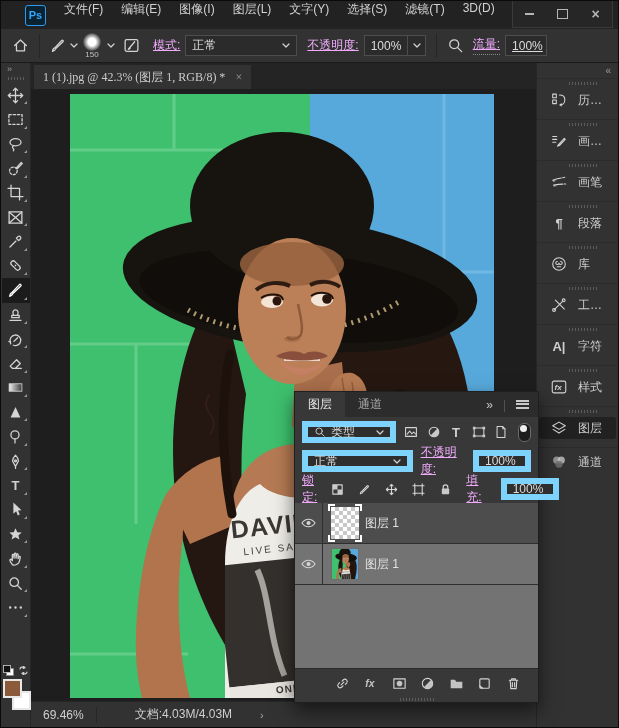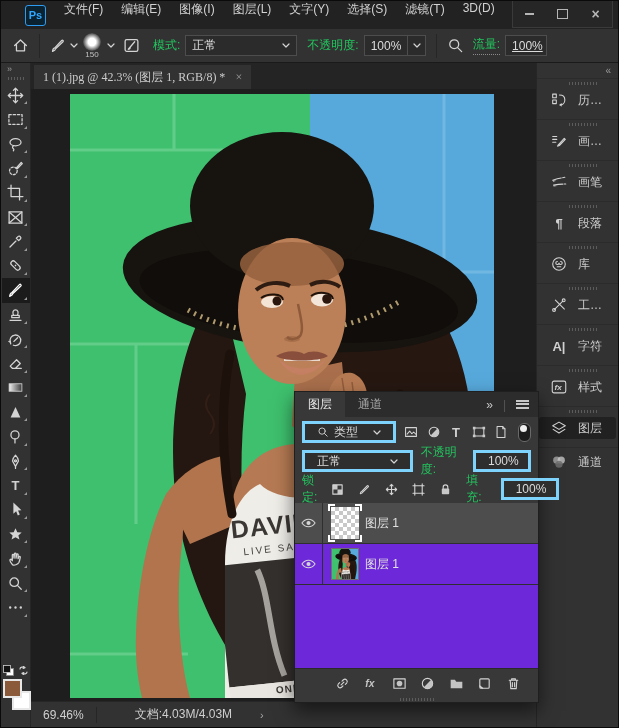--- a/index.html
+++ b/index.html
@@ -23,21 +23,21 @@
   
   .optionsbar{position:absolute;top:28px;left:0;right:0;height:34px;background:#323232;border-bottom:1px solid #1a1a1a;display:flex;align-items:center;padding-left:8px;box-sizing:border-box;}
   .ob-sep{width:1px;height:24px;background:#262626;margin:0 7px;}
   .ob-item{display:flex;align-items:center;margin:0 3px;}
   .caret{margin-left:4px}
   .bpv{display:flex;flex-direction:column;align-items:center;margin:0 2px;}
   .bcircle{width:18px;height:18px;border-radius:50%;background:radial-gradient(circle,#ffffff 0%,#ffffff 30%,rgba(255,255,255,0) 75%);}
   .bsize{font-size:8px;color:#c0c0c0;line-height:7px;}
   .fld{height:21px;background:#2b2b2b;border:1px solid #4d4d4d;display:flex;align-items:center;padding:0 6px;box-sizing:border-box;color:#dcdcdc;}
   .fld .caret-cell{border-left:1px solid #4d4d4d;align-self:stretch;display:flex;align-items:center;padding-left:5px;margin-left:6px;}
-  .lab{color:#22c55e;margin:0 5px;}
+  .lab{color:#f0abfc;margin:0 5px;text-decoration:underline;}
   .scrub{border-bottom:1px dotted #8a8a8a;padding-bottom:1px;}
   .underl{text-decoration:underline;}
 
   
   .toolbar{position:absolute;left:0;top:62px;bottom:0;width:30px;background:#323232;border-right:1px solid #262626;display:flex;flex-direction:column;align-items:center;box-sizing:border-box;}
   .tb-expand{height:13px;width:100%;color:#9a9a9a;font-size:9px;text-align:left;padding-left:6px;line-height:13px;box-sizing:border-box;}
   .tb-grip{width:16px;height:3px;margin:1px 0 3px;background-image:repeating-linear-gradient(90deg,#5c5c5c 0 1px,transparent 1px 3px);}
   .tool{width:28px;height:24.4px;display:flex;align-items:center;justify-content:center;position:relative;flex:0 0 auto;}
   .tool svg{width:17px;height:17px;}
   .tool::after{content:"";position:absolute;right:3px;bottom:3px;border-left:3px solid transparent;border-bottom:3px solid #9a9a9a;}
@@ -77,30 +77,30 @@
   .sb-chev{margin-left:28px;color:#a8a8a8;font-size:11px;}
 
   
   .layers-panel{position:absolute;left:293px;top:390px;width:245px;height:312px;background:#383838;border:1px solid #1f1f1f;box-shadow:0 8px 18px rgba(0,0,0,.55);z-index:5;display:flex;flex-direction:column;box-sizing:border-box;}
   .lp-tabs{height:25px;background:#2c2c2c;display:flex;align-items:stretch;flex:0 0 auto;}
   .lp-tab{display:flex;align-items:center;padding:0 13px;color:#a8a8a8;}
   .lp-tab.active{background:#383838;color:#e8e8e8;}
   .lp-head-icons{margin-left:auto;display:flex;align-items:center;gap:10px;padding-right:9px;color:#c8c8c8;}
   .burger{width:13px;height:9px;background:repeating-linear-gradient(#c8c8c8 0 2px,transparent 2px 3.5px);}
   .lp-filter{height:30px;display:flex;align-items:center;padding:0 7px;gap:8px;flex:0 0 auto;}
-  .lp-field{height:22px;background:#2e2e2e;border:3px solid #7dd3fc;display:flex;align-items:center;padding:0 12px;gap:5px;color:#dcdcdc;box-sizing:border-box;}
+  .lp-field{height:22px;background:#2e2e2e;border:6px solid #7dd3fc;display:flex;align-items:center;padding:0 6px;gap:5px;color:#dcdcdc;box-sizing:border-box;}
   .f-ic{width:15px;height:15px;display:flex;align-items:center;justify-content:center;color:#c8c8c8;}
   .f-ic svg{width:14px;height:14px;}
   .toggle-pill{width:11px;height:17px;border-radius:6px;background:#1d1d1d;border:1px solid #6a6a6a;position:relative;margin-left:2px;}
   .toggle-pill::before{content:"";position:absolute;left:1px;top:1px;width:7px;height:7px;border-radius:50%;background:#f0f0f0;}
   .lp-blend{height:28px;display:flex;align-items:center;padding:0 7px;flex:0 0 auto;}
   .lp-lock{height:28px;display:flex;align-items:center;padding:0 7px;gap:14px;flex:0 0 auto;}
   .lk{width:15px;height:15px;display:flex;align-items:center;justify-content:center;}
   .lk svg{width:13px;height:13px;}
-  .lp-list{flex:1 1 auto;background:#6d28d9;overflow:hidden;}
+  .lp-list{flex:1 1 auto;background:#737373;overflow:hidden;}
   .layer-row{height:40px;display:flex;align-items:stretch;border-bottom:1px solid #2f2f2f;}
   .layer-row.selected{background:#4d4d4d;}
   .eye-cell{width:27px;border-right:1px solid #2f2f2f;display:flex;align-items:center;justify-content:center;flex:0 0 auto;}
   .thumbwrap{position:relative;width:28px;height:32px;margin:4px 6px 4px 8px;flex:0 0 auto;}
   .thumb{width:100%;height:100%;box-sizing:border-box;}
   .checker{background-color:#fff;background-image:linear-gradient(45deg,#c8c8c8 25%,transparent 25%,transparent 75%,#c8c8c8 75%),linear-gradient(45deg,#c8c8c8 25%,transparent 25%,transparent 75%,#c8c8c8 75%);background-size:8px 8px;background-position:0 0,4px 4px;}
   .photo-thumb{border:1px solid #6e6e6e;}
   .ck{position:absolute;width:5px;height:5px;}
   .ck.tl{left:-3px;top:-3px;border-left:2px solid #fff;border-top:2px solid #fff;}
   .ck.tr{right:-3px;top:-3px;border-right:2px solid #fff;border-top:2px solid #fff;}

